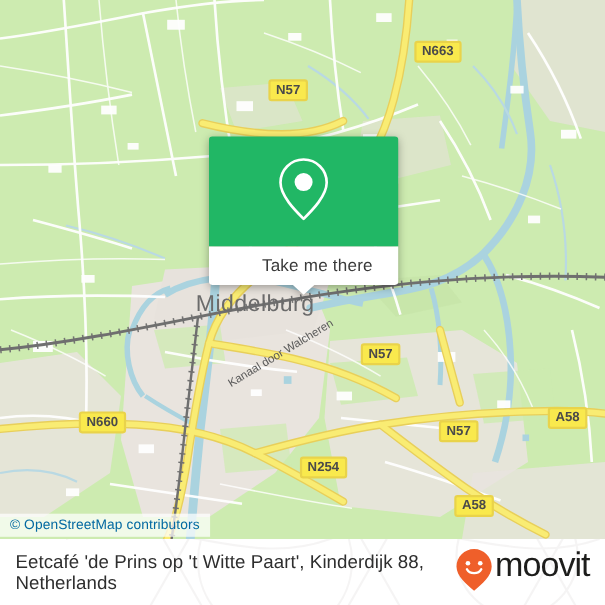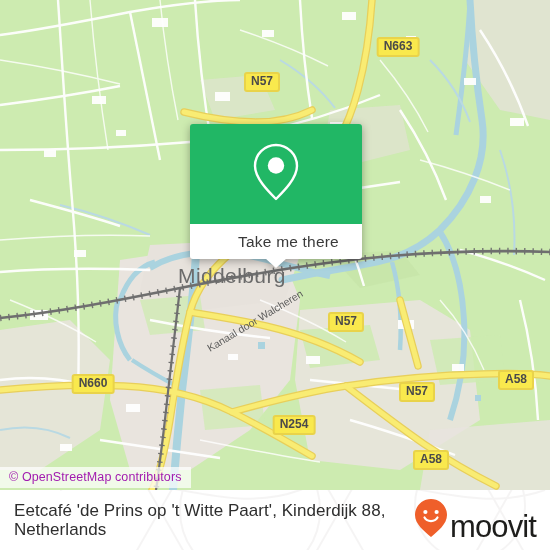--- a/index.html
+++ b/index.html
@@ -16,21 +16,21 @@
     position:absolute; left:0; top:0; width:550px; height:490px;
     overflow:hidden; background:#cdebb0;
   }
   .svgmap{ position:absolute; left:0; top:0; width:550px; height:490px; }
 
   
   #attrib{
     position:absolute; left:0; top:467px;
     background:rgba(255,255,255,0.72);
     padding:3px 9px 4px 9px;
-    font-size:12.5px; color:#a21caf; letter-spacing:0.1px;
+    font-size:12.5px; color:#0369a1; letter-spacing:0.1px;
     white-space:nowrap;
   }
 
   
   #callout{
     position:absolute; left:190px; top:124px; width:172px;
     filter:drop-shadow(0 2px 4px rgba(0,0,0,.33));
     z-index:40;
   }
   #callout-top{
@@ -66,21 +66,21 @@
   }
   #footer-inner{
     position:relative; width:100%; height:100%;
     display:flex; align-items:center; justify-content:space-between;
     padding:0 14px 0 14px;
   }
   #place-text{
     font-size:17px; line-height:19.5px; color:#2e2e2e;
     max-width:385px; letter-spacing:.05px;
   }
-  #moovit-logo{ display:flex; align-items:flex-end; gap:2px; }
+  #moovit-logo{ display:flex; align-items:flex-start; gap:2px; }
   #moovit-word{
     font-size:31px; color:#1d1d1b; letter-spacing:-0.9px;
     font-weight:400; line-height:1;
   }
 </style>
 </head>
 <body>
 
 <div id="map-area">
 

